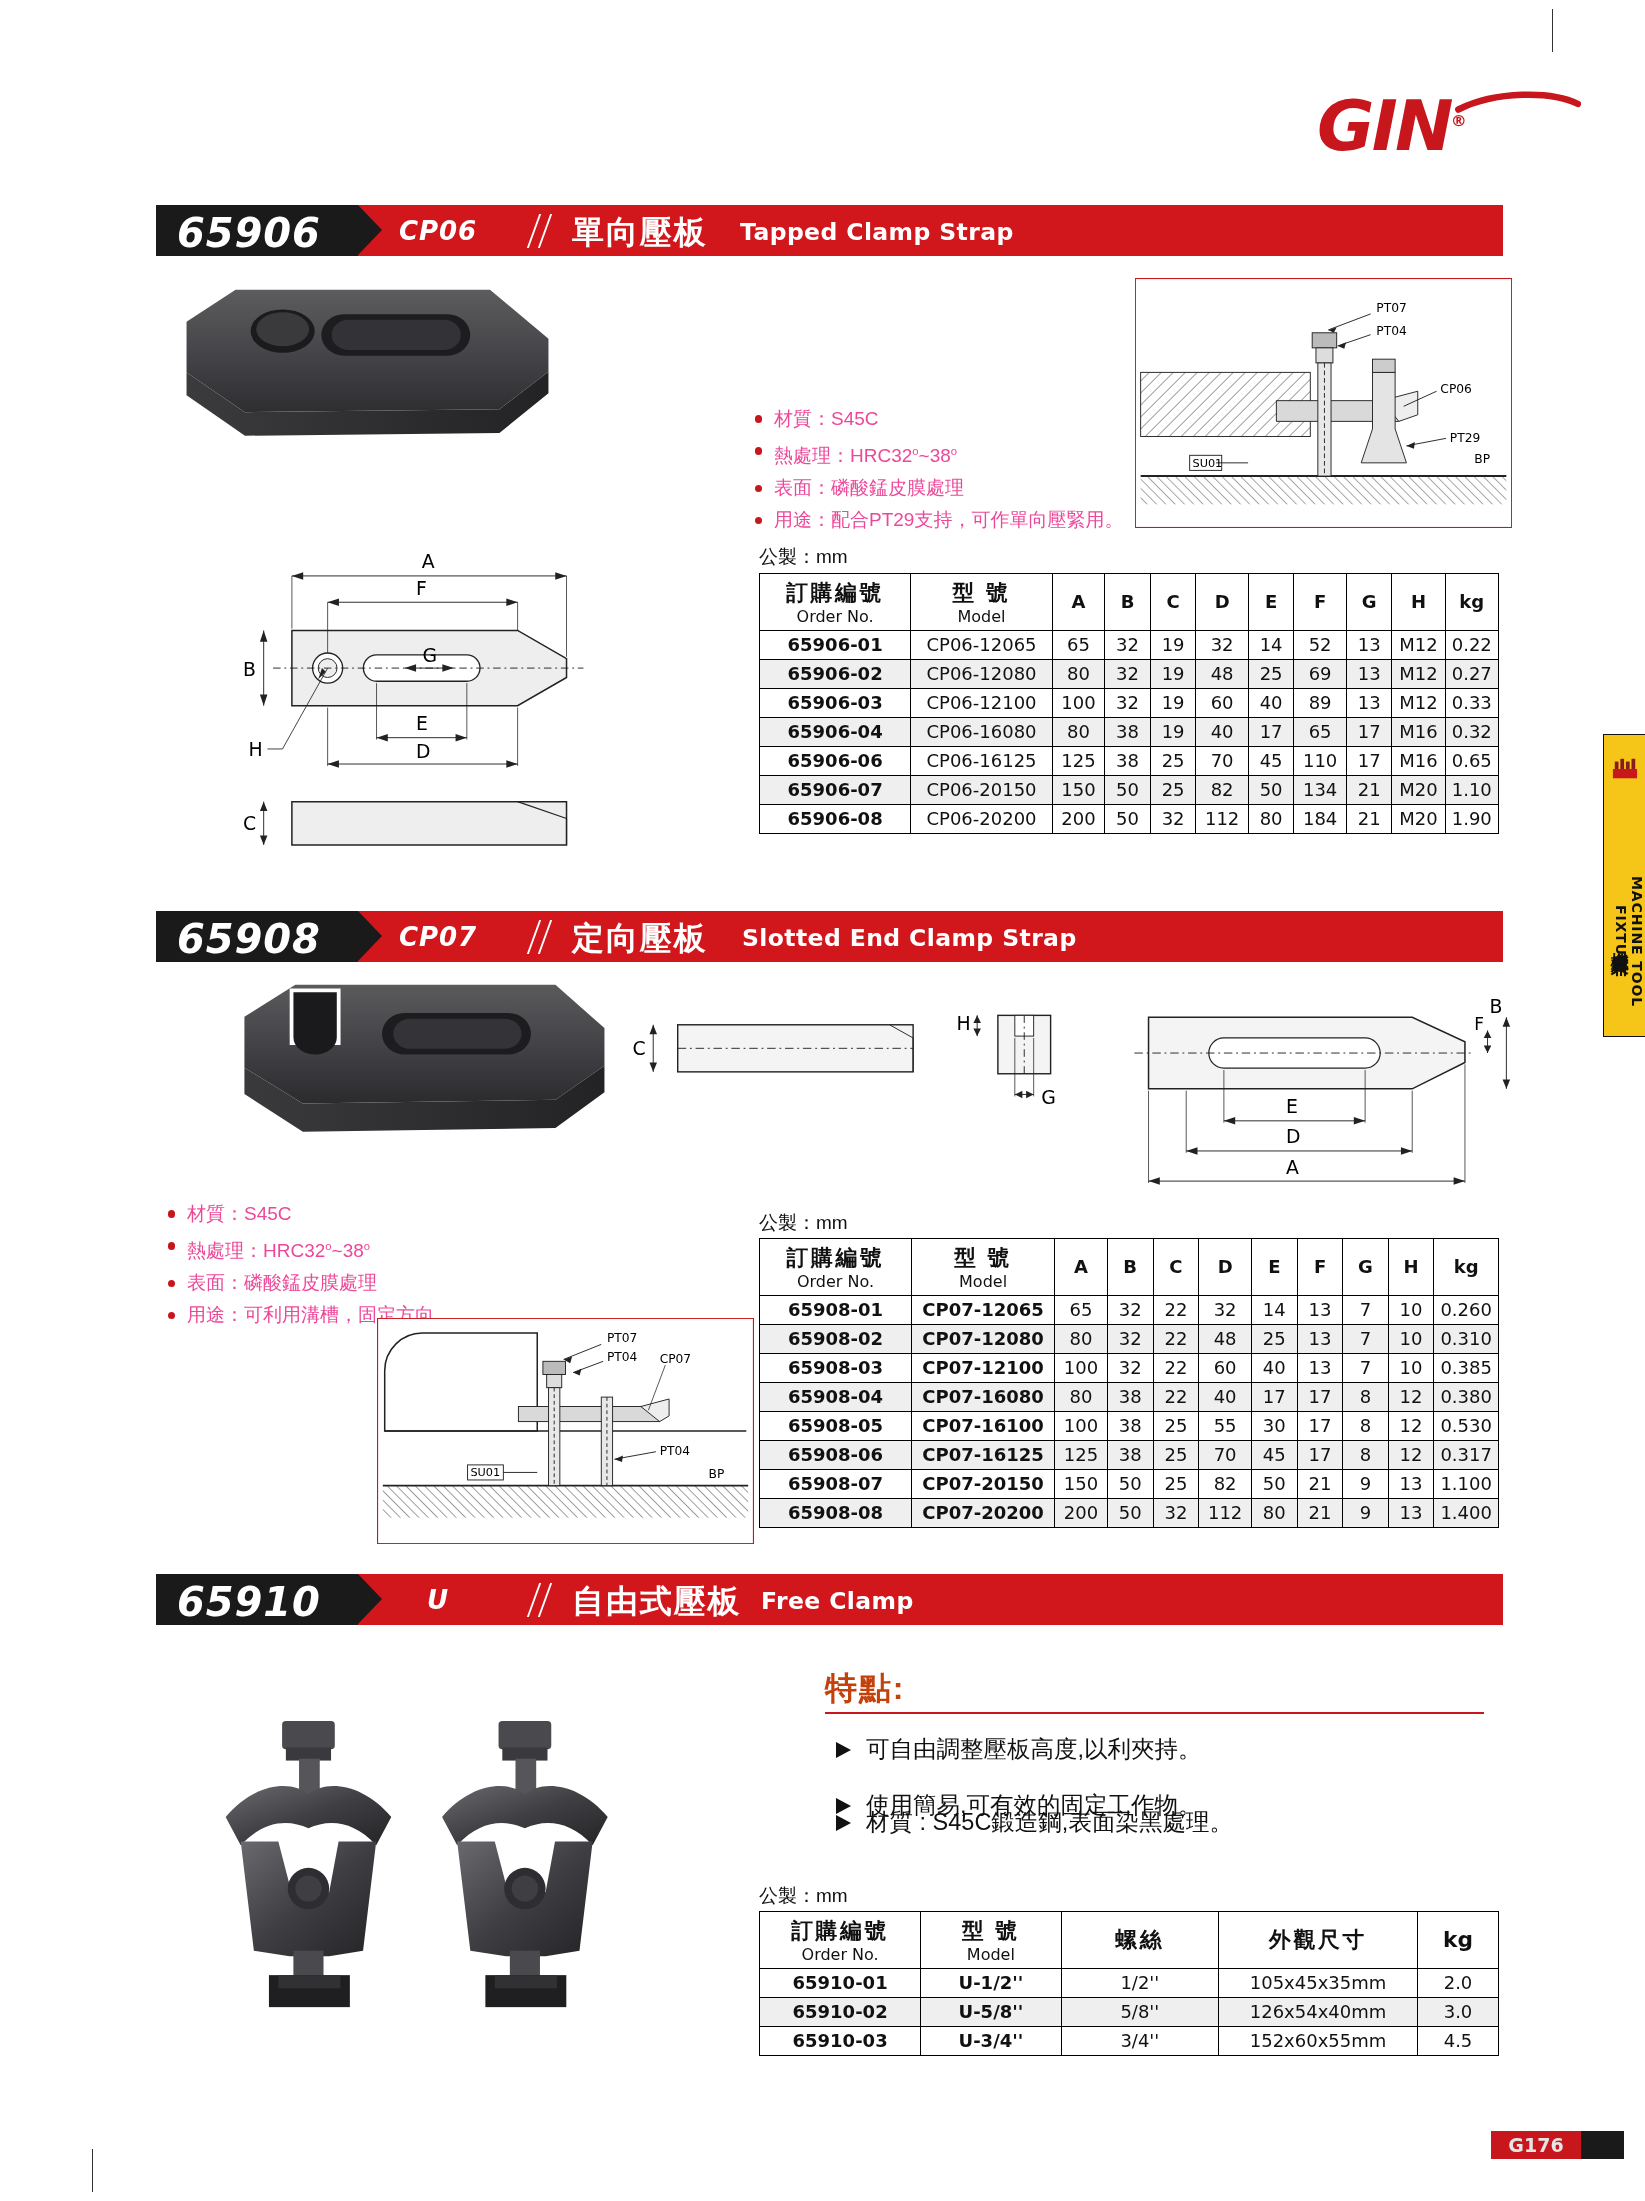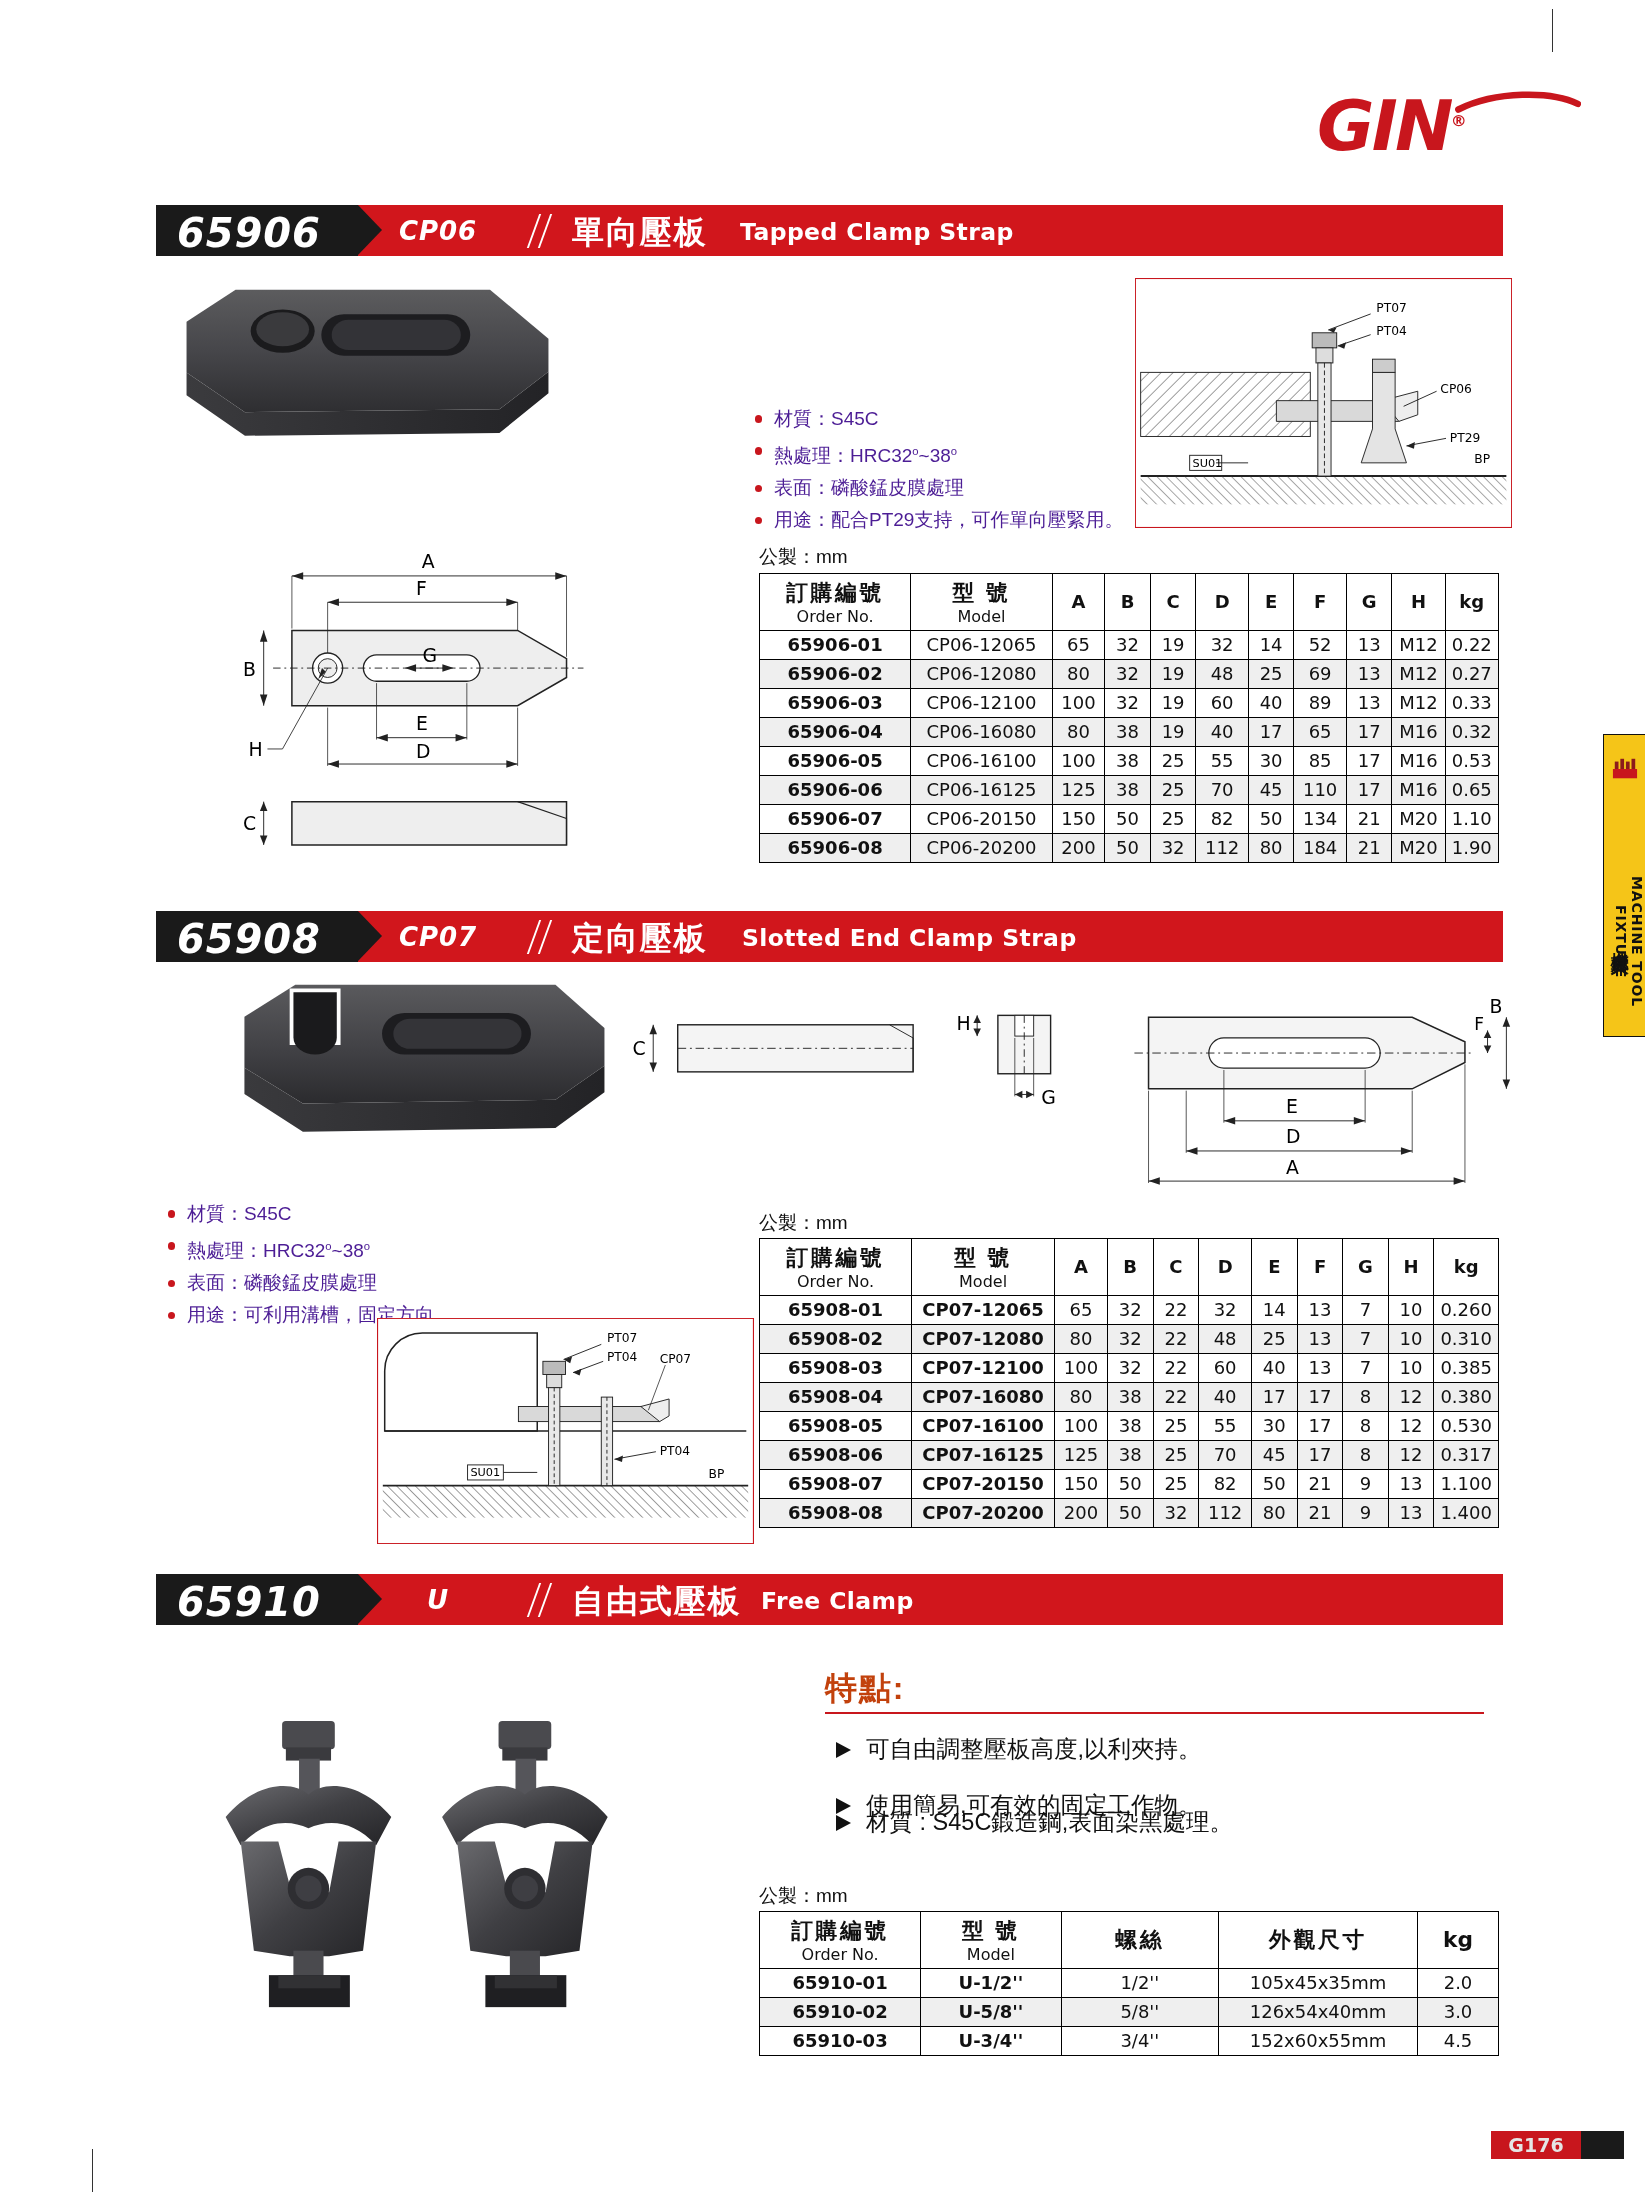--- a/index.html
+++ b/index.html
@@ -62,21 +62,21 @@
     position:absolute;top:5.6px;
     font-size:32px;font-weight:bold;color:#fff;letter-spacing:1.9px;
   }
   .banner .en{
     position:absolute;top:13px;
     font-size:23.5px;font-weight:bold;color:#fff;letter-spacing:0.4px;
     font-family:"DejaVu Sans", sans-serif;
   }
 
   
-  .specs{position:absolute;font-size:19px;line-height:32px;color:#4c1d95;}
+  .specs{position:absolute;font-size:19px;line-height:32px;color:#ec4899;}
   .specs .li{position:relative;padding-left:21px;white-space:nowrap;}
   .specs .li:before{
     content:"";position:absolute;left:1.9px;top:12.2px;width:7.5px;height:7.5px;
     background:#c8161d;border-radius:50%;
   }
   .sup{font-size:11.3px;vertical-align:super;}
 
   
   .unit{position:absolute;font-size:19px;}
 
@@ -373,33 +373,20 @@
           <td>38</td>
           <td>19</td>
           <td>40</td>
           <td>17</td>
           <td>65</td>
           <td>17</td>
           <td>M16</td>
           <td>0.32</td>
         </tr>
       <tr>
-          <td class="ord">65906-05</td>
-          <td class="mdl">CP06-16100</td>
-          <td>100</td>
-          <td>38</td>
-          <td>25</td>
-          <td>55</td>
-          <td>30</td>
-          <td>85</td>
-          <td>17</td>
-          <td>M16</td>
-          <td>0.53</td>
-        </tr>
-      <tr>
           <td class="ord">65906-06</td>
           <td class="mdl">CP06-16125</td>
           <td>125</td>
           <td>38</td>
           <td>25</td>
           <td>70</td>
           <td>45</td>
           <td>110</td>
           <td>17</td>
           <td>M16</td>

